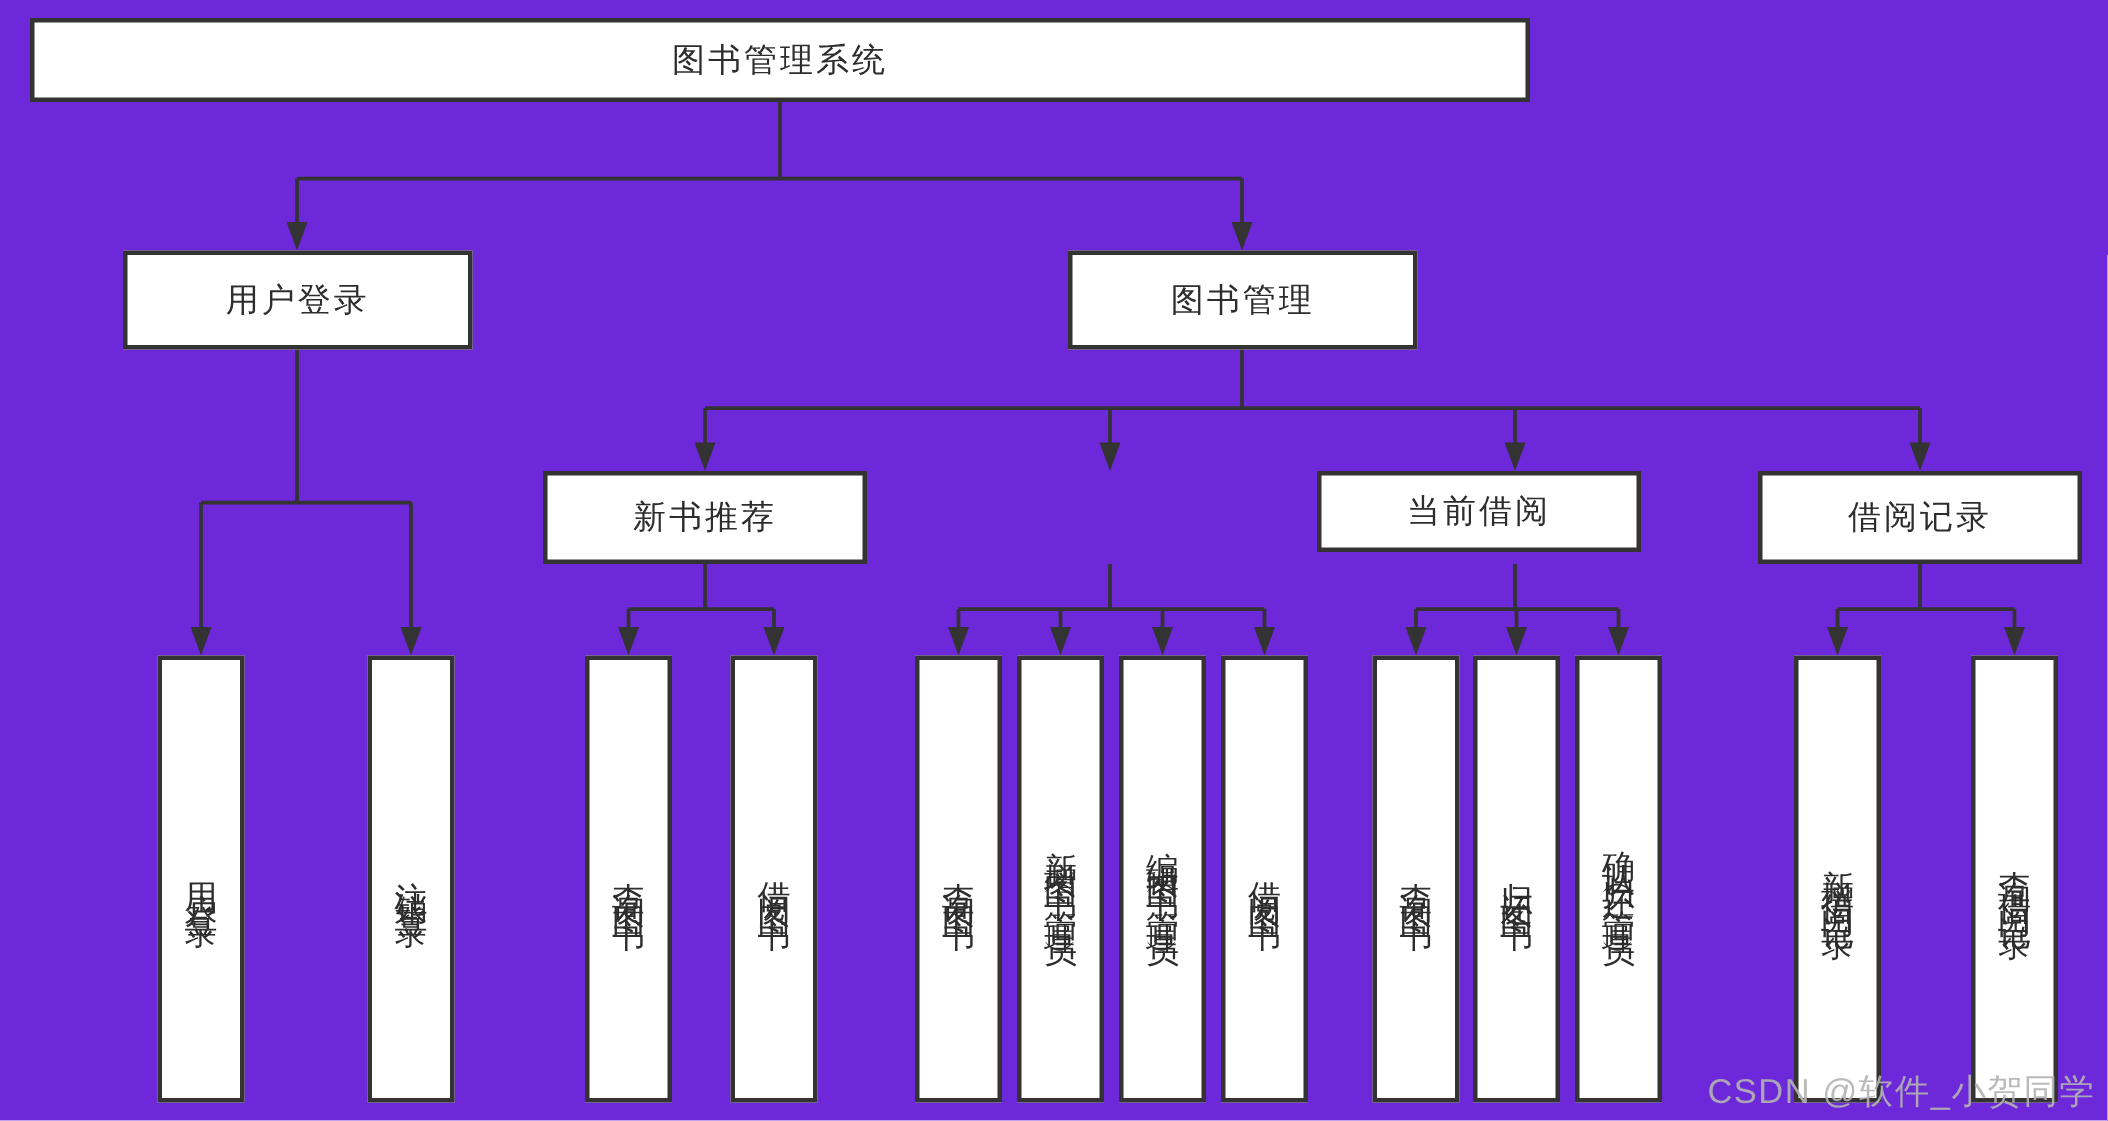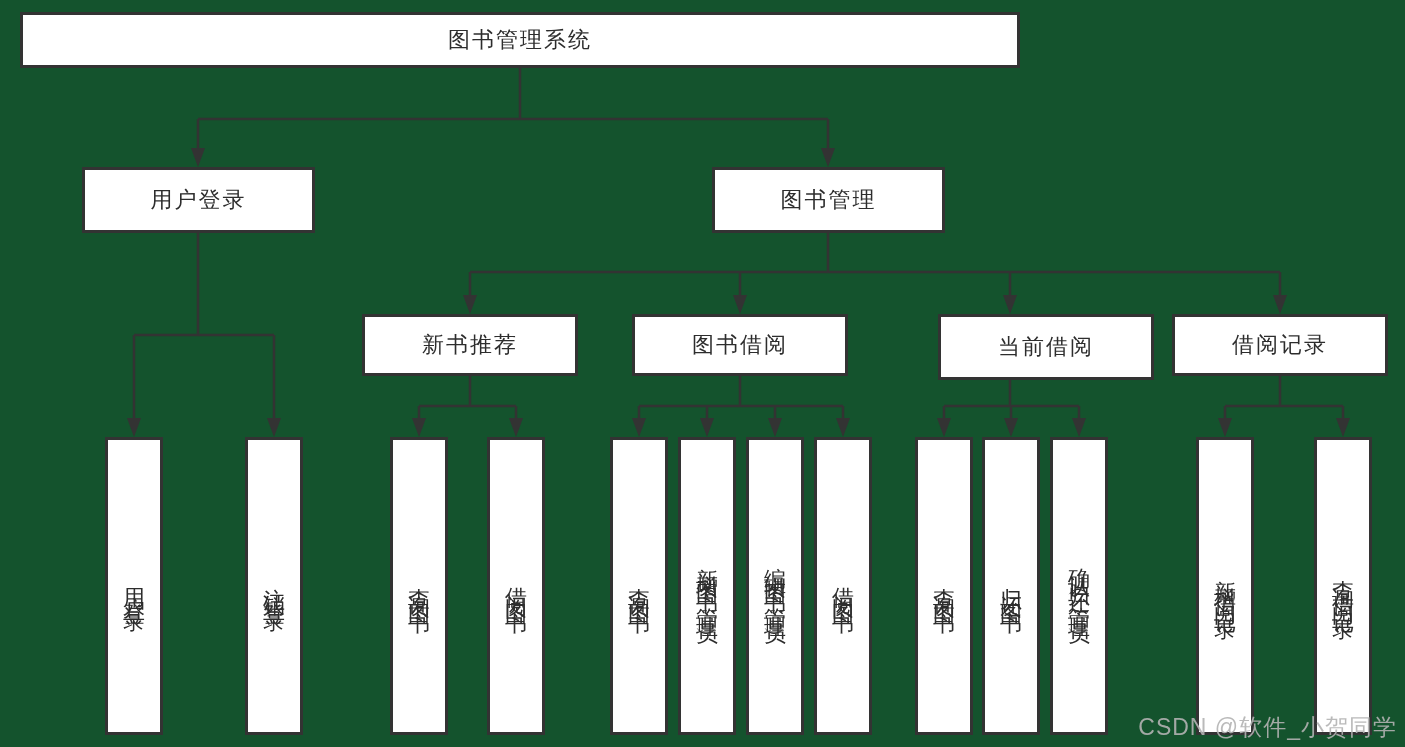--- a/index.html
+++ b/index.html
@@ -1,19 +1,19 @@
 <!DOCTYPE html>
 <html><head>
 <meta charset="utf-8">
 <style>
   html,body{margin:0;padding:0;background:#ffffff;}
   #canvas{
     position:relative;
     width:1405px;height:747px;
-    background:#14532d;
+    background:#6d28d9;
     font-family:"Liberation Sans", sans-serif;
     overflow:hidden;
   }
   #wires{position:absolute;left:0;top:0;width:1405px;height:747px;}
   .hbox{
     position:absolute;
     border:3px solid #333333;
     background:#ffffff;
     display:flex;align-items:center;justify-content:center;
     font-size:22px;color:#2d2d2d;
@@ -94,22 +94,21 @@
       <polygon points="1336,418 1350,418 1343,437"></polygon>
     </g>
   </svg>
 
   <div class="hbox" style="left:20px;top:12px;width:1000px;height:56px;">图书管理系统</div>
 
   <div class="hbox" style="left:82px;top:167px;width:233px;height:66px;">用户登录</div>
   <div class="hbox" style="left:362px;top:314px;width:216px;height:62px;">新书推荐</div>
 
   <div class="hbox" style="left:712px;top:167px;width:233px;height:66px;">图书管理</div>
-  <div class="hbox" style="left:632px;top:314px;width:216px;height:62px;">图书借阅</div>
-  <div class="hbox" style="left:938px;top:314px;width:216px;height:66px;">当前借阅</div>
+  <div class="hbox" style="left:878px;top:314px;width:216px;height:54px;">当前借阅</div>
   <div class="hbox" style="left:1172px;top:314px;width:216px;height:62px;">借阅记录</div>
 
   <div class="vbox" style="left:105px;">
     <span>用户登录</span>
   </div>
   <div class="vbox" style="left:245px;">
     <span>注销登录</span>
   </div>
 
   <div class="vbox" style="left:390px;">

